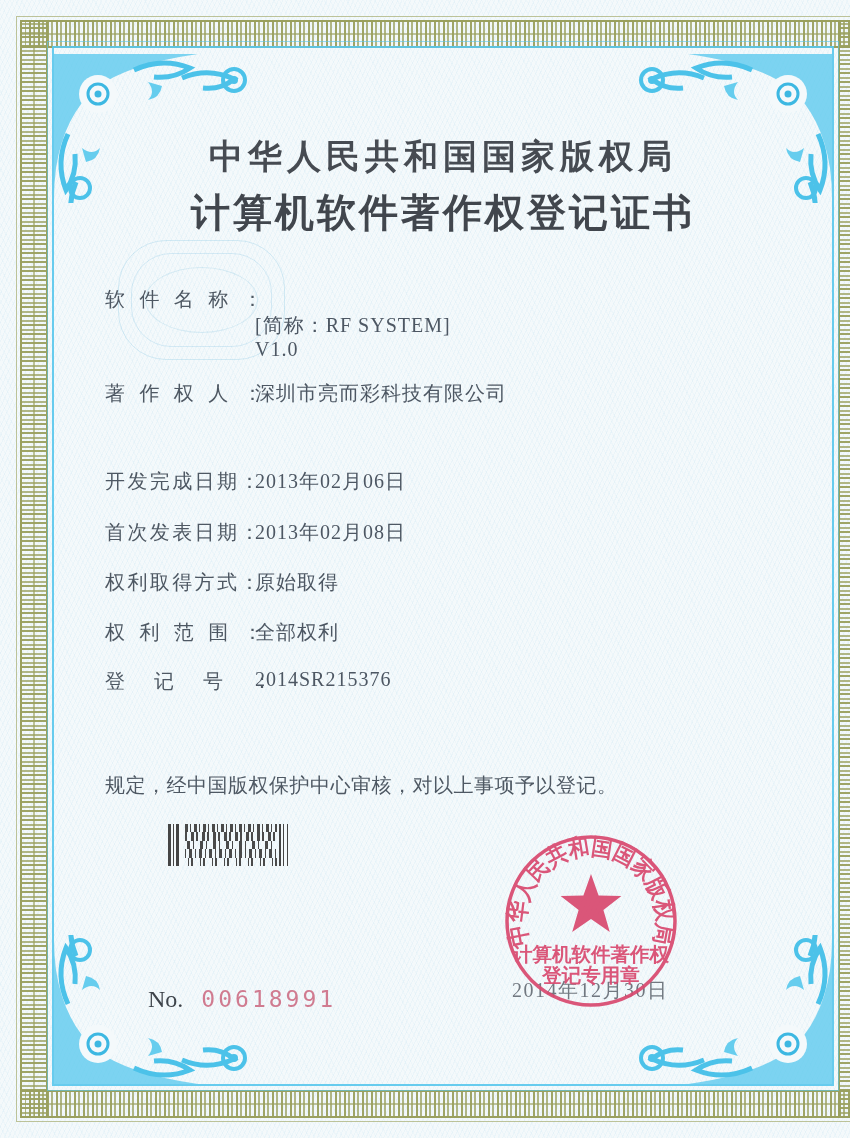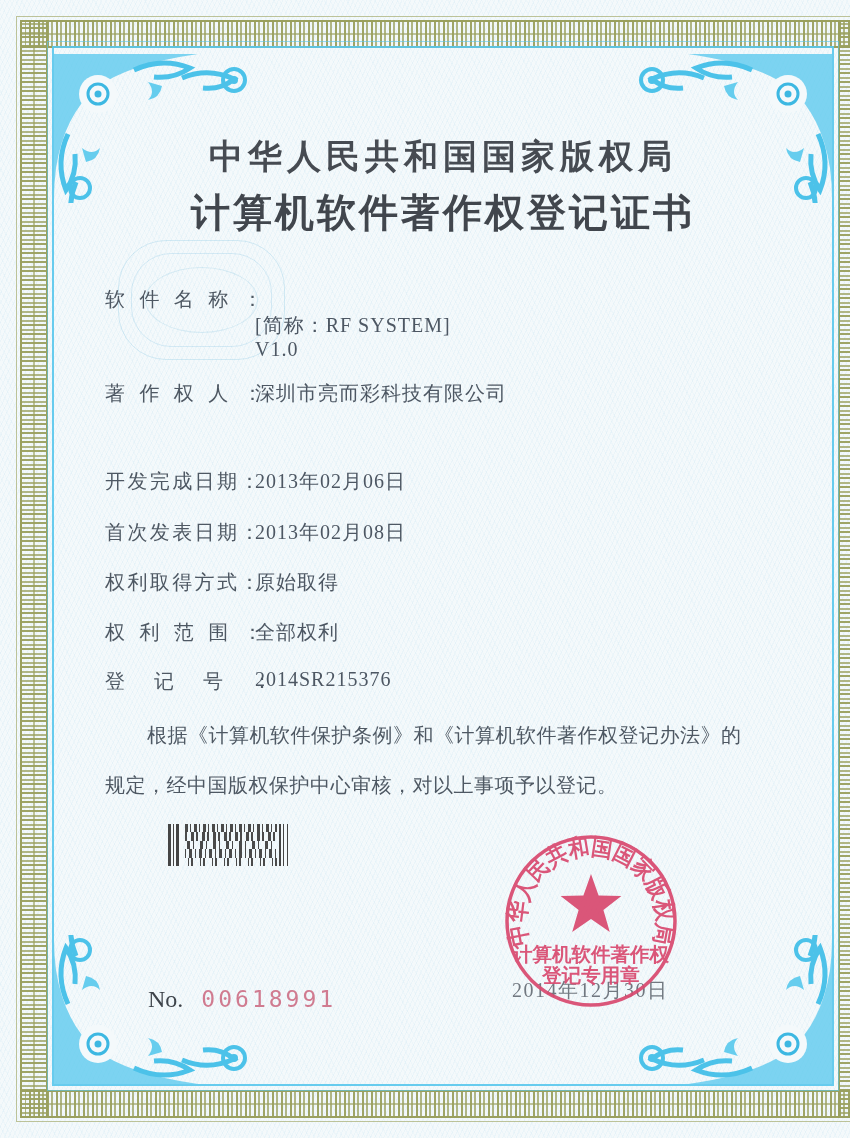--- a/index.html
+++ b/index.html
@@ -203,21 +203,20 @@
   <div class="row" style="top:619px;">
     <span class="lbl ls-wide">权利范围：</span>
     <span class="val">全部权利</span>
   </div>
 
   <div class="row" style="top:668px;">
     <span class="lbl ls-xwide">登记号：</span>
     <span class="val">2014SR215376</span>
   </div>
 
-  <div class="statement indent" style="top:722px;">根据《计算机软件保护条例》和《计算机软件著作权登记办法》的</div>
   <div class="statement" style="top:772px;">规定，经中国版权保护中心审核，对以上事项予以登记。</div>
 
   <div class="barcode">
     <div class="bc-rows">
       <div class="bc-row"></div>
         <div class="bc-row"></div>
         <div class="bc-row"></div>
         <div class="bc-row"></div>
         <div class="bc-row"></div>
     </div>

